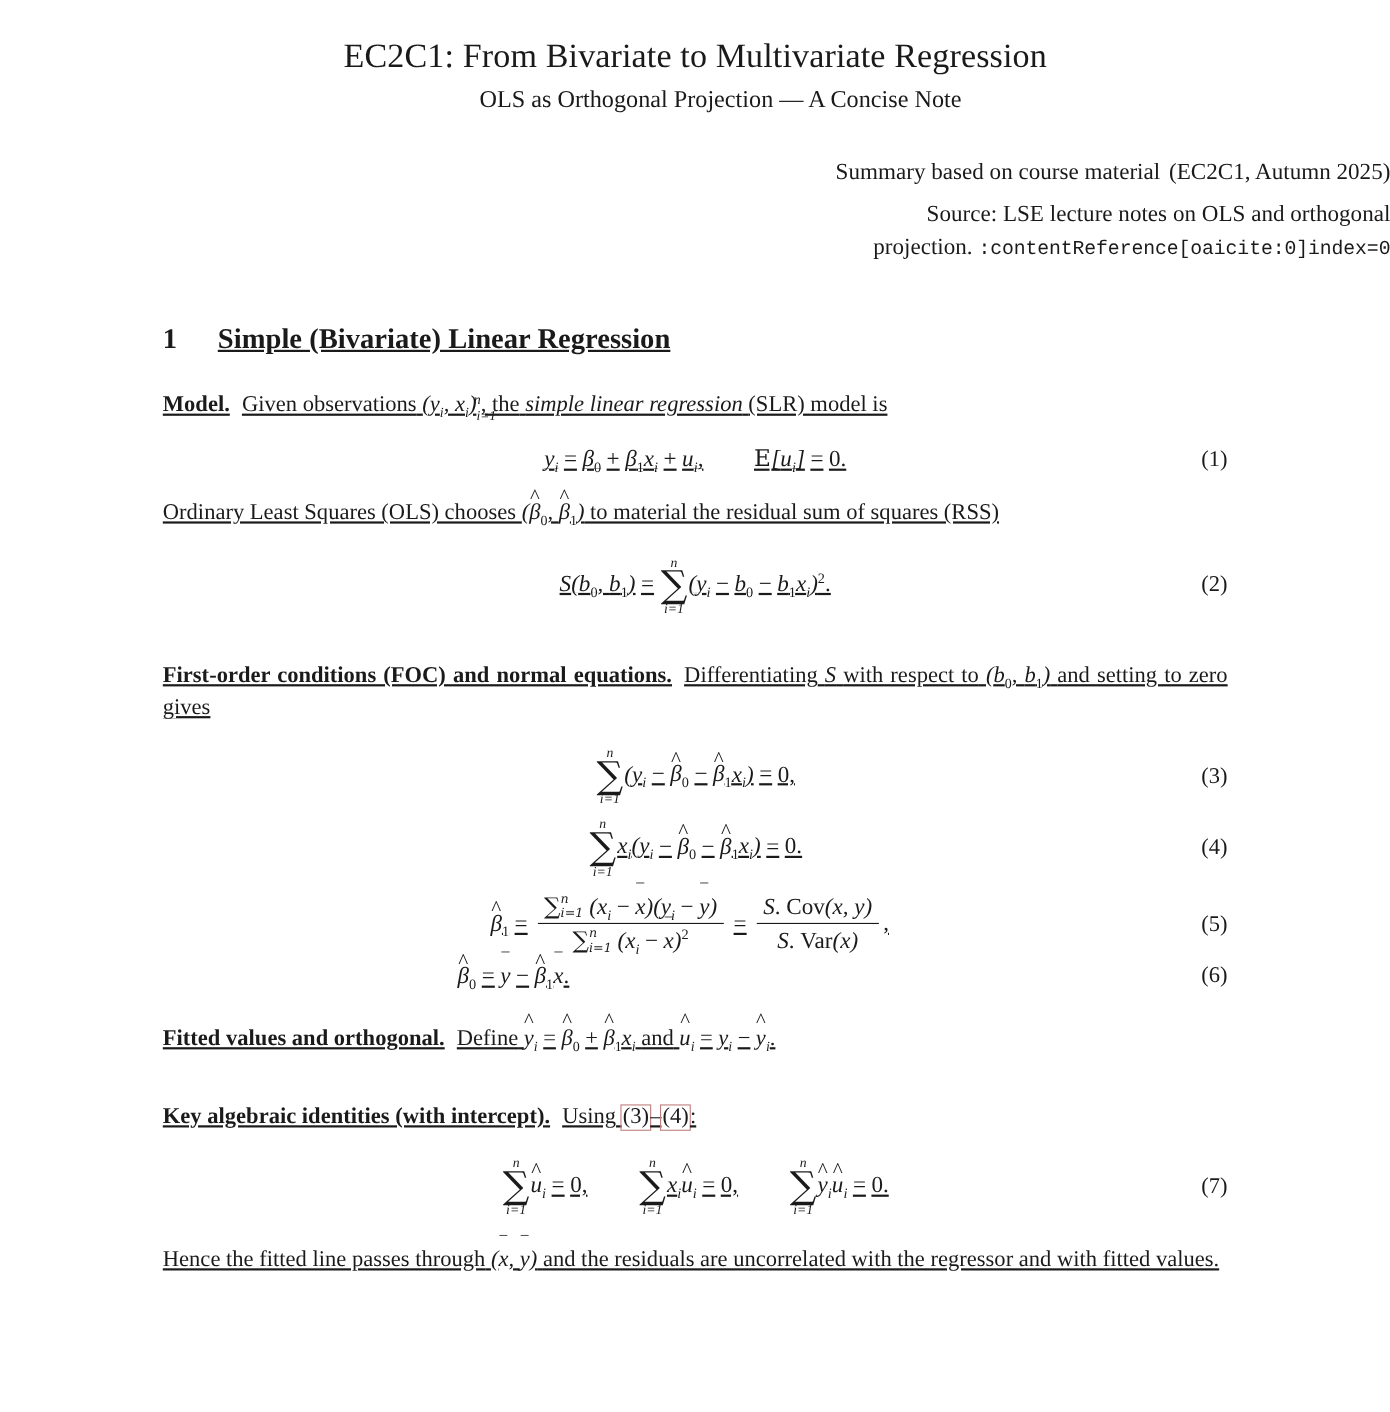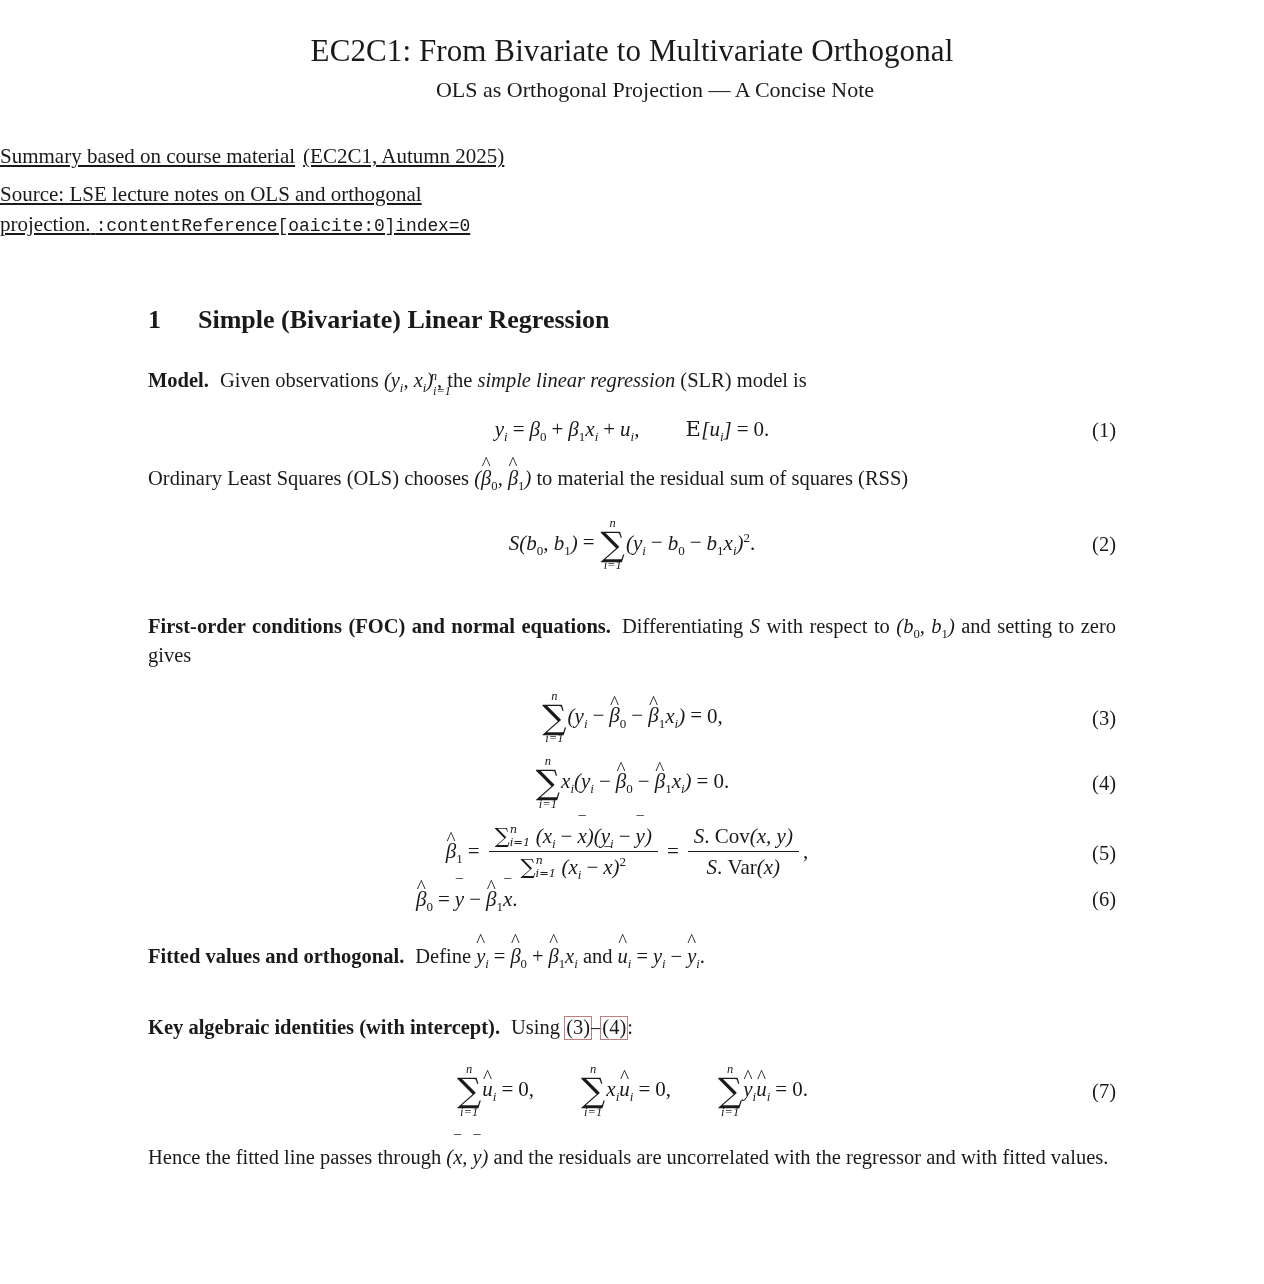--- a/index.html
+++ b/index.html
@@ -36,25 +36,24 @@
     font-weight: 400;
   }
   .doc-subtitle {
     font-size: 22px;
     line-height: 1.3;
     margin-top: 6px;
     font-weight: 400;
     padding-left: 46px;
   }
   .authorblock {
-    text-align: left;
+    text-align: right;
     margin-top: 38px;
     font-size: 21px;
     line-height: 1.42;
-    text-decoration: underline;
   }
   .authorblock .line2 { margin-top: 8px; }
   .mono {
     font-family: "Liberation Mono", "DejaVu Sans Mono", monospace;
     font-size: 18px;
     letter-spacing: -0.1px;
   }
   .thin-space { display: inline-block; width: 8px; }
 
   
@@ -227,36 +226,36 @@
     position: relative;
     padding-right: 0.08em;
   }
 </style>
 </head>
 <body>
 
 <div class="page">
 
   <div class="titleblock">
-    <div class="doc-title">EC2C1: From Bivariate to Multivariate Orthogonal</div>
+    <div class="doc-title">EC2C1: From Bivariate to Multivariate Regression</div>
     <div class="doc-subtitle">OLS as Orthogonal Projection — A Concise Note</div>
   </div>
 
   <div class="authorblock">
     <div class="line1">
       <span>Summary based on course material</span><span class="thin-space"></span><span>(EC2C1, Autumn 2025)</span>
     </div>
     <div class="line2">Source: LSE lecture notes on OLS and orthogonal</div>
     <div>
       <span>projection.</span>
       <span class="mono">:contentReference[oaicite:0]index=0</span>
     </div>
   </div>
 
-  <div class="body-col" style="top:304px;">
+  <div class="body-col" style="top:292px;text-decoration:underline;">
 
     <h2 class="section">
       <span class="secnum">1</span><span>Simple (Bivariate) Linear Regression</span>
     </h2>
 
     <p class="para" style="margin-top:31px;">
       <span class="runin">Model.</span><span class="gap-after-runin"></span><span>Given observations</span>
       <span class="math">(<i>y</i><sub>i</sub>, <i>x</i><sub>i</sub>)<sub style="display:inline-block;vertical-align:-0.6em;font-size:0.6em;">i=1</sub><sup style="display:inline-block;vertical-align:0.55em;font-size:0.62em;margin-left:-1.6em;">n</sup></span><span>, the</span>
       <em>simple linear regression</em>
       <span>(SLR) model is</span>

